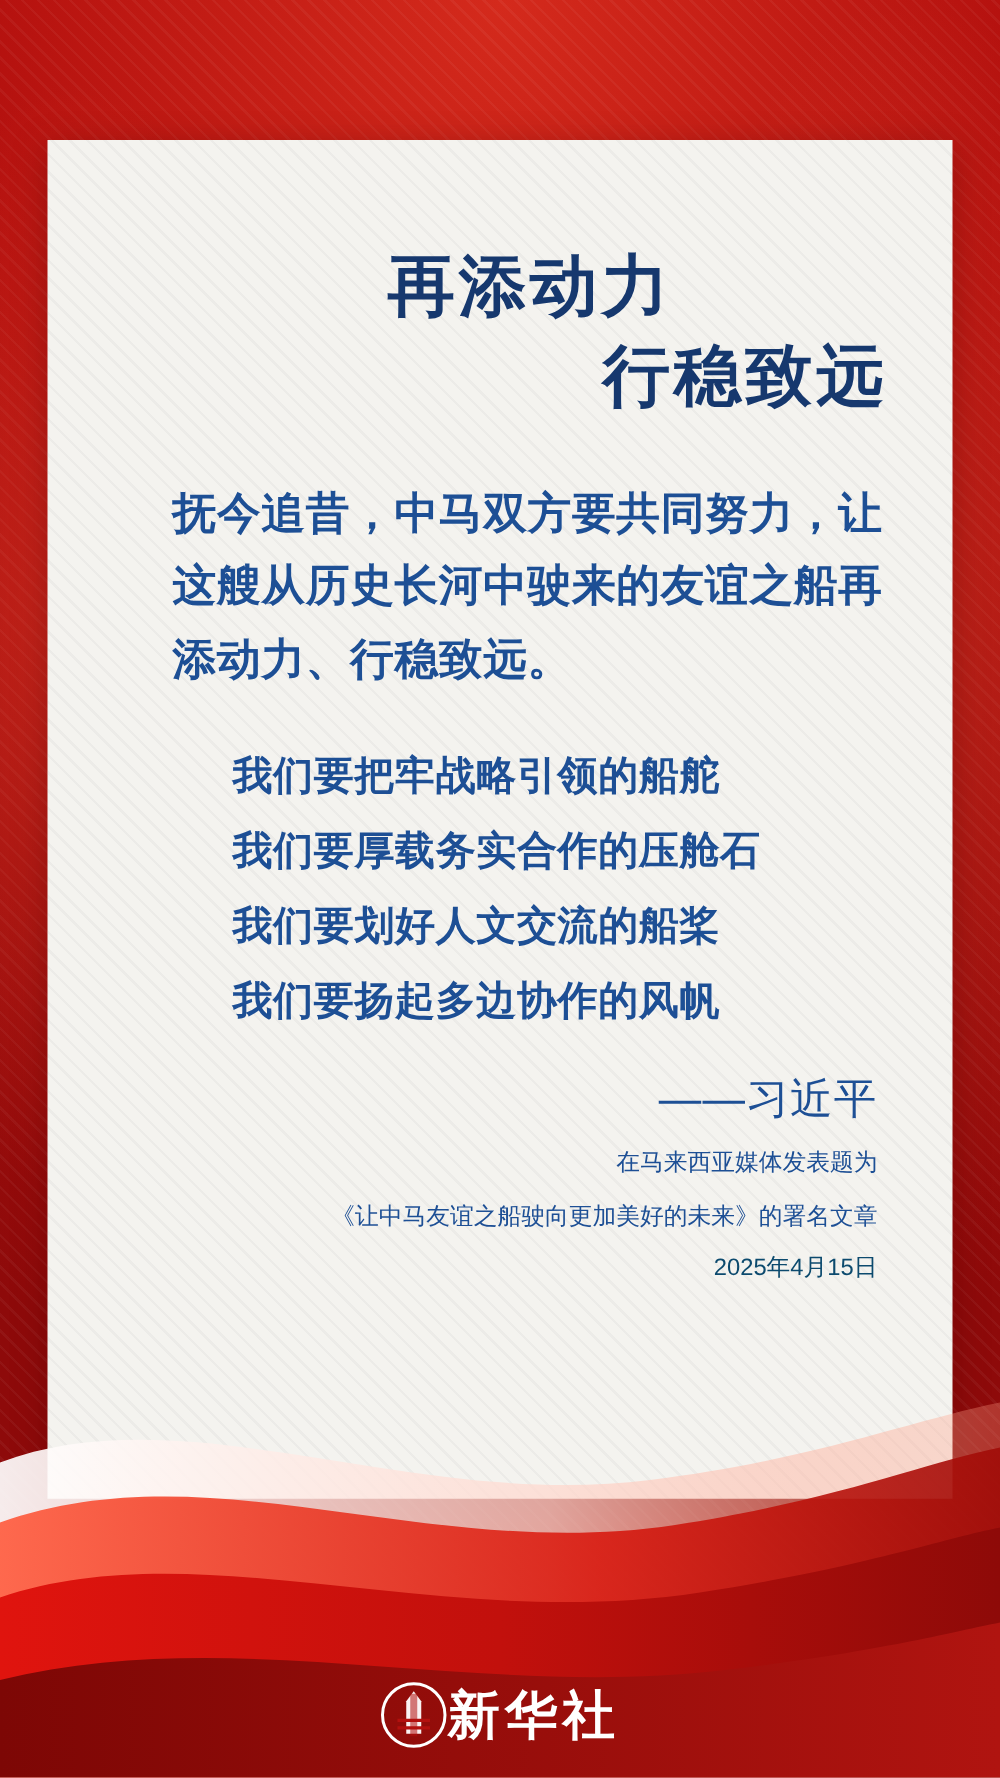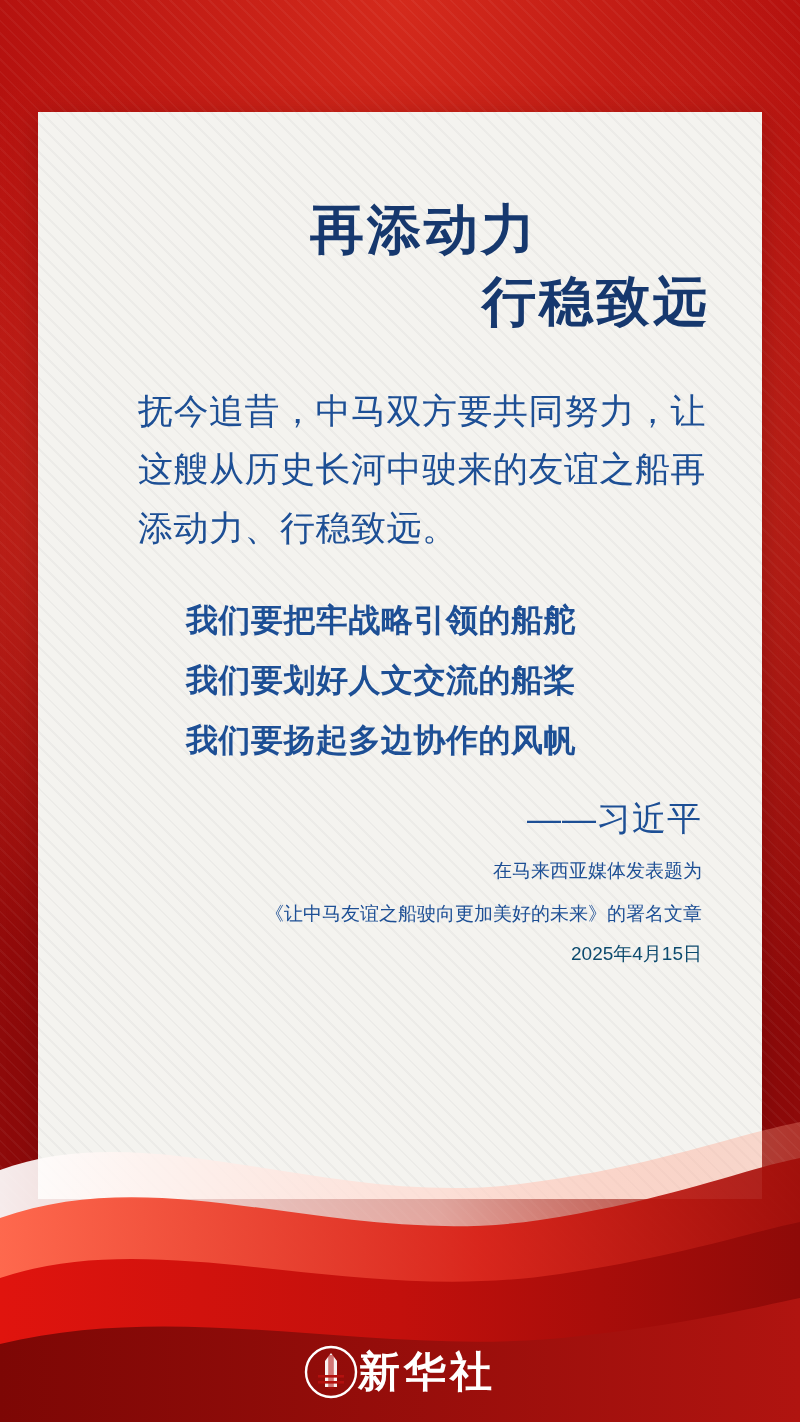--- a/index.html
+++ b/index.html
@@ -90,21 +90,21 @@
     letter-spacing: 3px;
     margin-top: 24px;
   }
   .headline .l2 { display: block; text-align: right; }
 
   
   .quote {
     margin-top: 44px;
     color: #1d4f95;
     font-size: 35px;
-    font-weight: 400;
+    font-weight: 700;
     line-height: 1.68;
     letter-spacing: 0.5px;
     text-align: left;
   }
 
   
   .lines {
     margin-top: 46px;
     padding-left: 48px;
   }
@@ -188,20 +188,21 @@
 
       <div class="headline">
         <span class="l1">再添动力</span>
         <span class="l2">行稳致远</span>
       </div>
 
       <div class="quote">抚今追昔，中马双方要共同努力，让这艘从历史长河中驶来的友谊之船再添动力、行稳致远。</div>
 
       <div class="lines">
         <div class="line">我们要把牢战略引领的船舵</div>
+        <div class="line">我们要厚载务实合作的压舱石</div>
         <div class="line">我们要划好人文交流的船桨</div>
         <div class="line">我们要扬起多边协作的风帆</div>
       </div>
 
       <div class="attrib">
         <div class="author">——习近平</div>
         <div class="src-line">在马来西亚媒体发表题为</div>
         <div class="src-line">《让中马友谊之船驶向更加美好的未来》的署名文章</div>
         <div class="date">2025年4月15日</div>
       </div>

